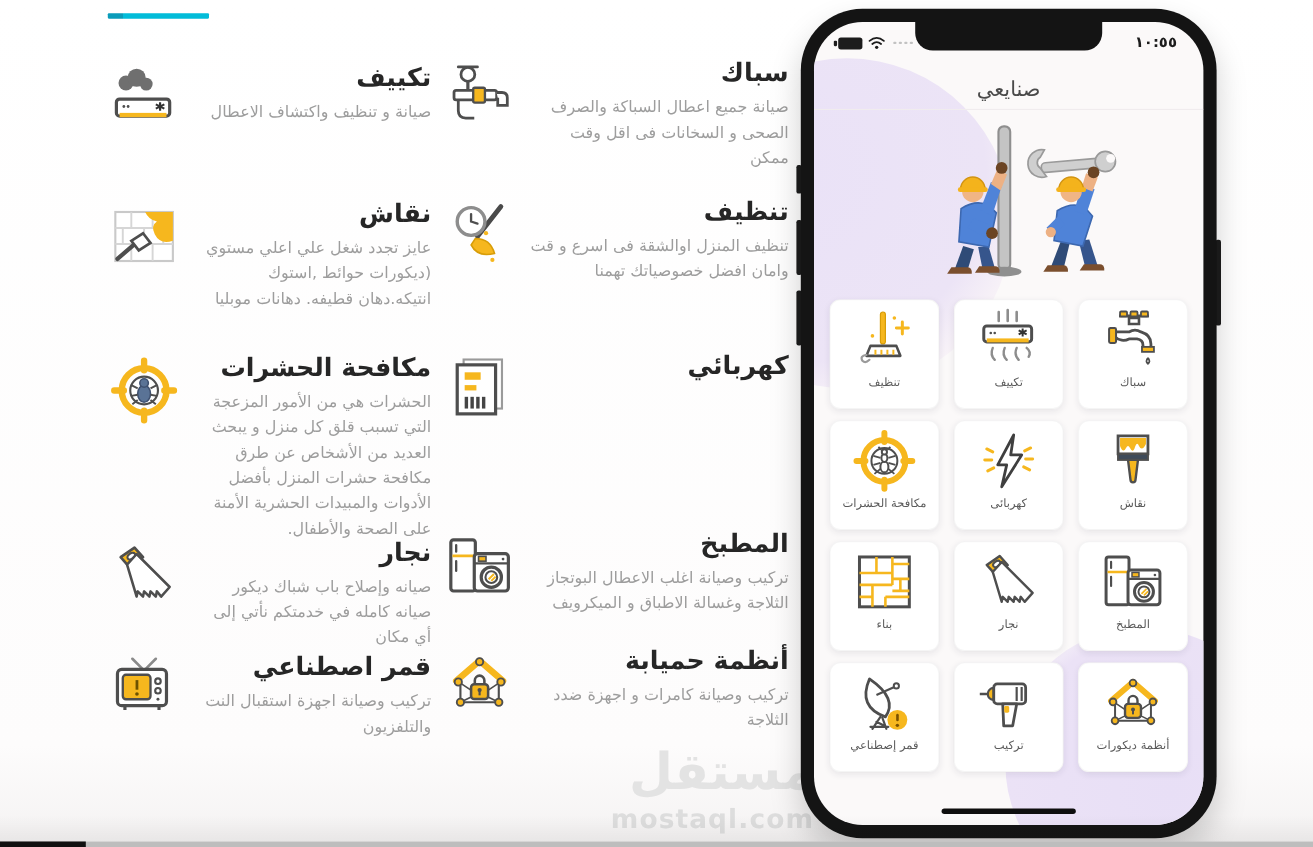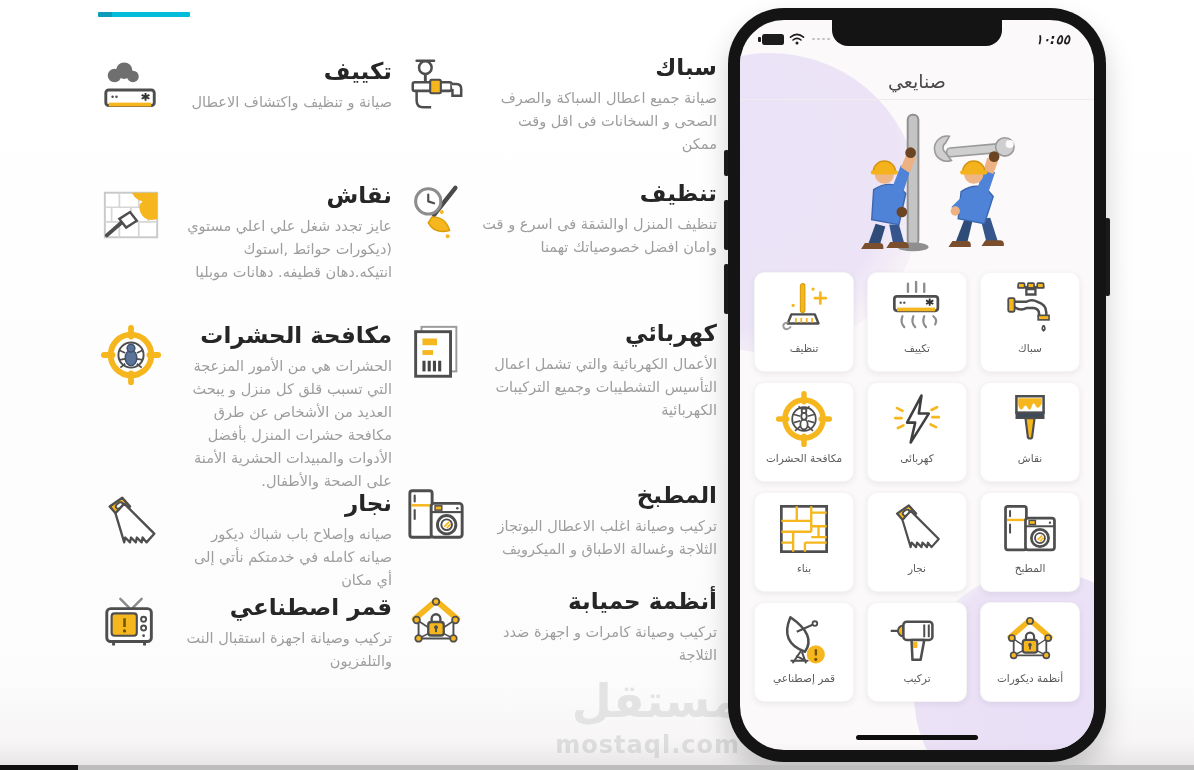--- a/index.html
+++ b/index.html
@@ -36,21 +36,21 @@
   .side-btn { position:absolute; background:#1d1d1d; border-radius:2px; }
   .btn-mute   { left:724px; top:150px; width:5px; height:26px; }
   .btn-vol-up { left:724px; top:200px; width:5px; height:50px; }
   .btn-vol-dn { left:724px; top:264px; width:5px; height:50px; }
   .btn-power  { left:1105px; top:218px; width:5px; height:78px; }
 
   .screen { position:relative; width:354px; height:730px; background:#fbf9f9; border-radius:44px; overflow:hidden; }
   .notch { position:absolute; left:50%; transform:translateX(-50%); top:0; width:170px; height:26px;
     background:#141414; border-radius:0 0 16px 16px; z-index:6; }
 
-  .status { position:absolute; top:11px; left:22px; right:24px; display:flex; align-items:center; z-index:7;font-style:italic; }
+  .status { position:absolute; top:11px; left:22px; right:24px; display:flex; align-items:center; z-index:7; }
   .status-left { display:flex; align-items:center; gap:5px; }
   .battery { width:22px; height:11px; background:#1c1c1c; border-radius:2.5px; position:relative; }
   .battery::before { content:""; position:absolute; left:-4px; top:3px; width:3px; height:5px; background:#1c1c1c; border-radius:1px; }
   .wifi svg { display:block; }
   .sig-dots { display:flex; gap:2.5px; margin-left:2px; }
   .sig-dots i { width:2.6px; height:2.6px; border-radius:50%; background:#c2c2c2; }
   .status-time { margin-left:auto; font-size:13.5px; font-weight:700; color:#1c1c1c; direction:rtl; }
 
   .app-header { position:absolute; top:44px; left:0; right:0; height:36px; text-align:center; z-index:5;
     border-bottom:1px solid #f0ecee; }
@@ -195,21 +195,20 @@
           <rect x="18" y="29" width="11" height="5" fill="#F6B71E"></rect>
           <g fill="#454545">
             <rect x="18" y="40" width="3.2" height="11"></rect>
             <rect x="23.4" y="40" width="3.2" height="11"></rect>
             <rect x="28.8" y="40" width="3.2" height="11"></rect>
             <rect x="34.2" y="40" width="3.2" height="11"></rect>
           </g>
         </svg></div>
     <div class="feat-text">
       <h3>كهربائي</h3>
-      <p>الأعمال الكهربائية والتي تشمل اعمال التأسيس التشطيبات وجميع التركيبات الكهربائية</p>
     </div>
   </div>
   <div class="feat" style="left:405px; top:482px; width:312px;">
     <div class="feat-icon"><svg viewBox="0 0 64 64">
           <rect x="5" y="7" width="23" height="48" rx="2.5" fill="#fff" stroke="#4e4e4e" stroke-width="3"></rect>
           <path d="M6.5 22 h20" stroke="#F6B71E" stroke-width="2.6"></path>
           <path d="M10 12 v6 M10 27 v9" stroke="#4e4e4e" stroke-width="2.2" stroke-linecap="round"></path>
           <rect x="27" y="20" width="32" height="35" rx="3" fill="#fff" stroke="#4e4e4e" stroke-width="3"></rect>
           <path d="M27 29 h32" stroke="#4e4e4e" stroke-width="2.2"></path>
           <rect x="31" y="22.5" width="7" height="4.5" fill="#F6B71E" stroke="#4e4e4e" stroke-width="1.5"></rect>

